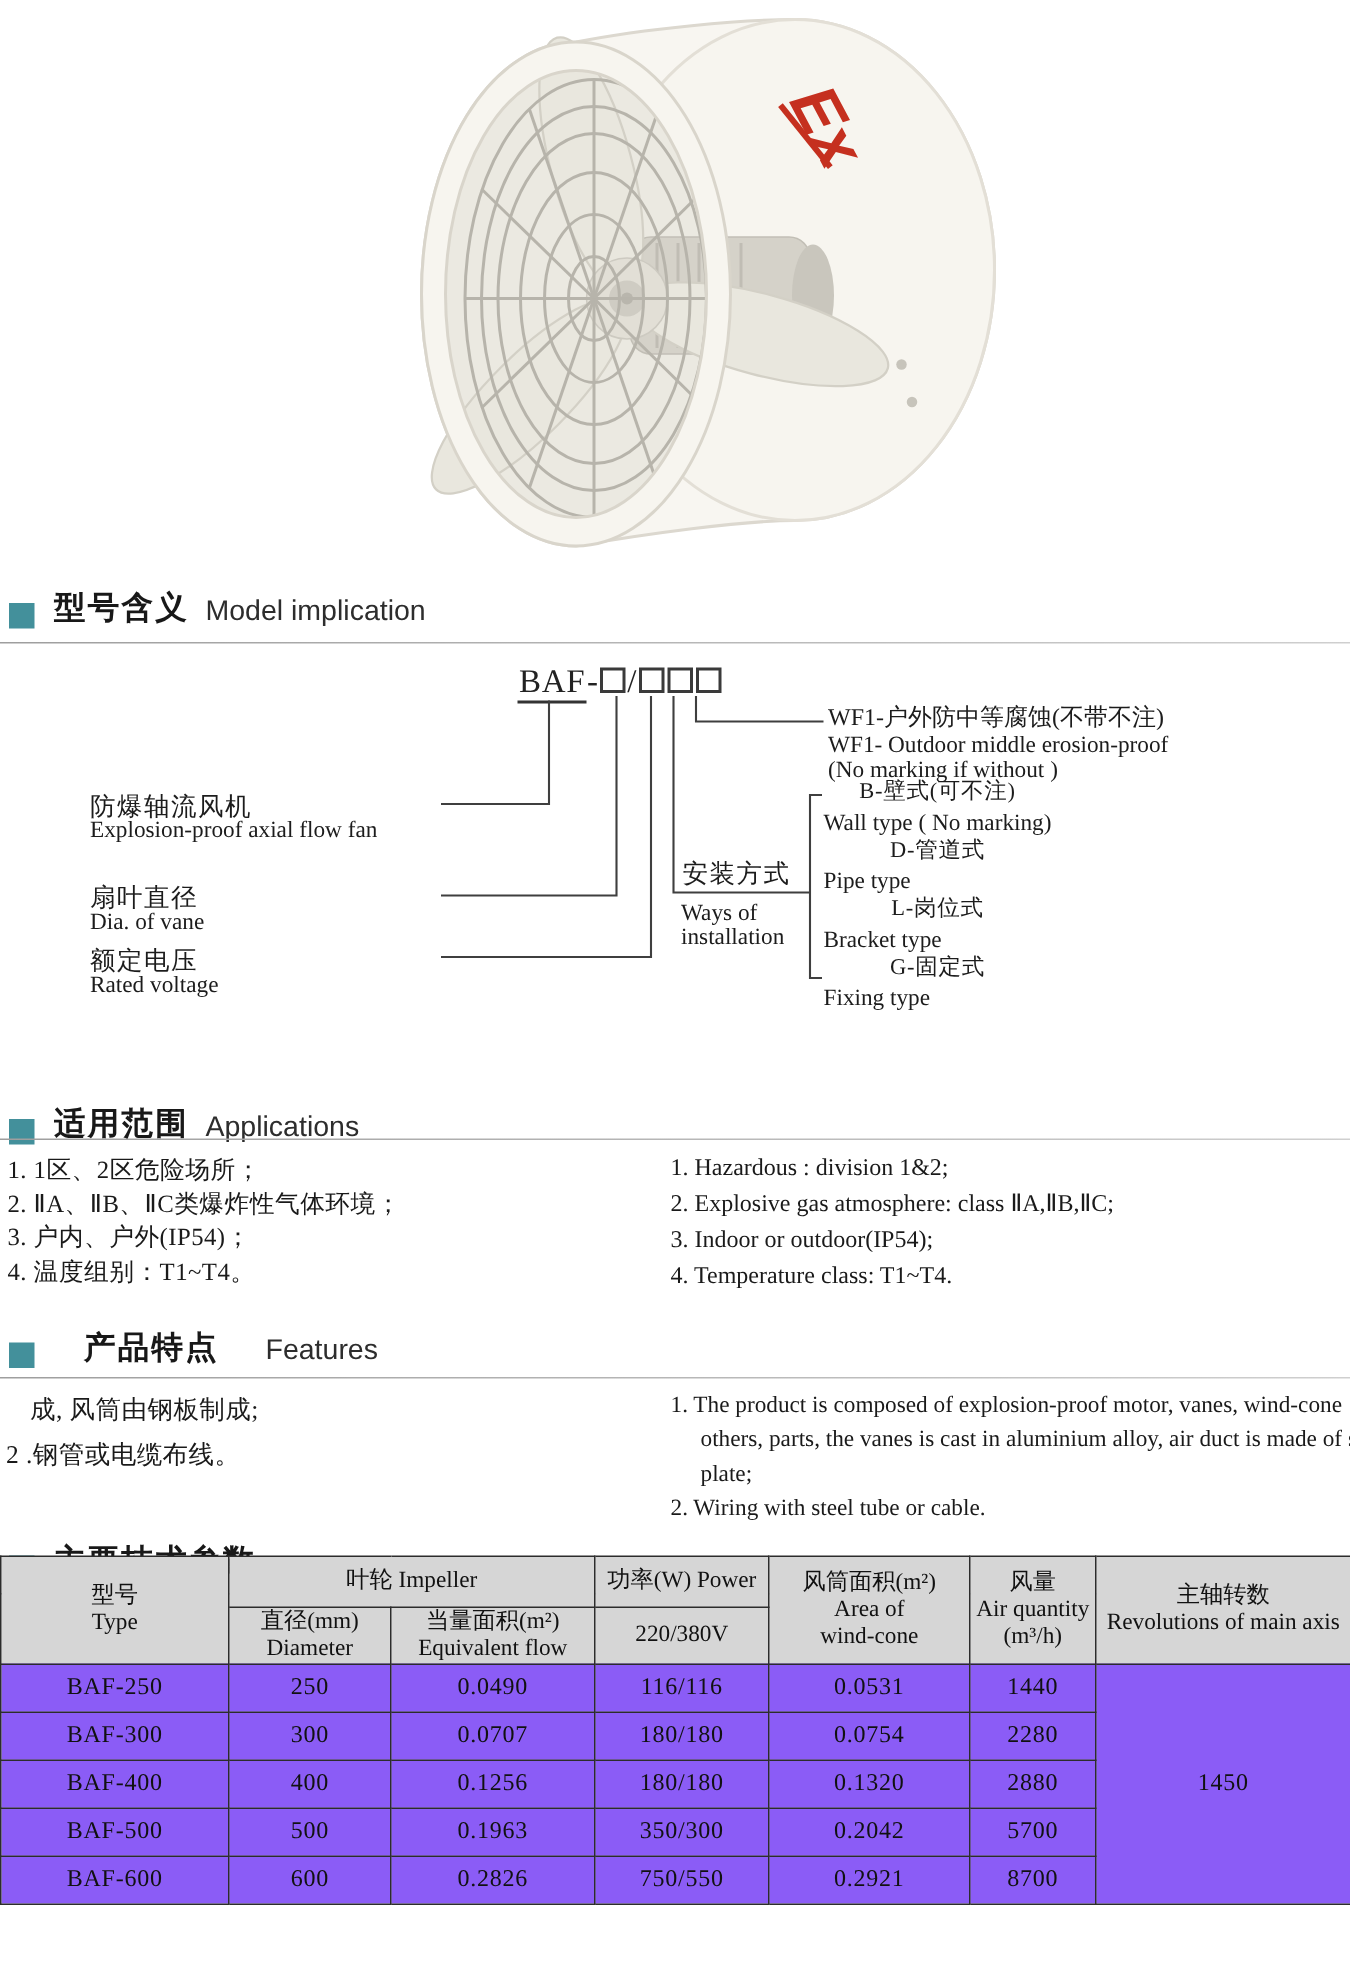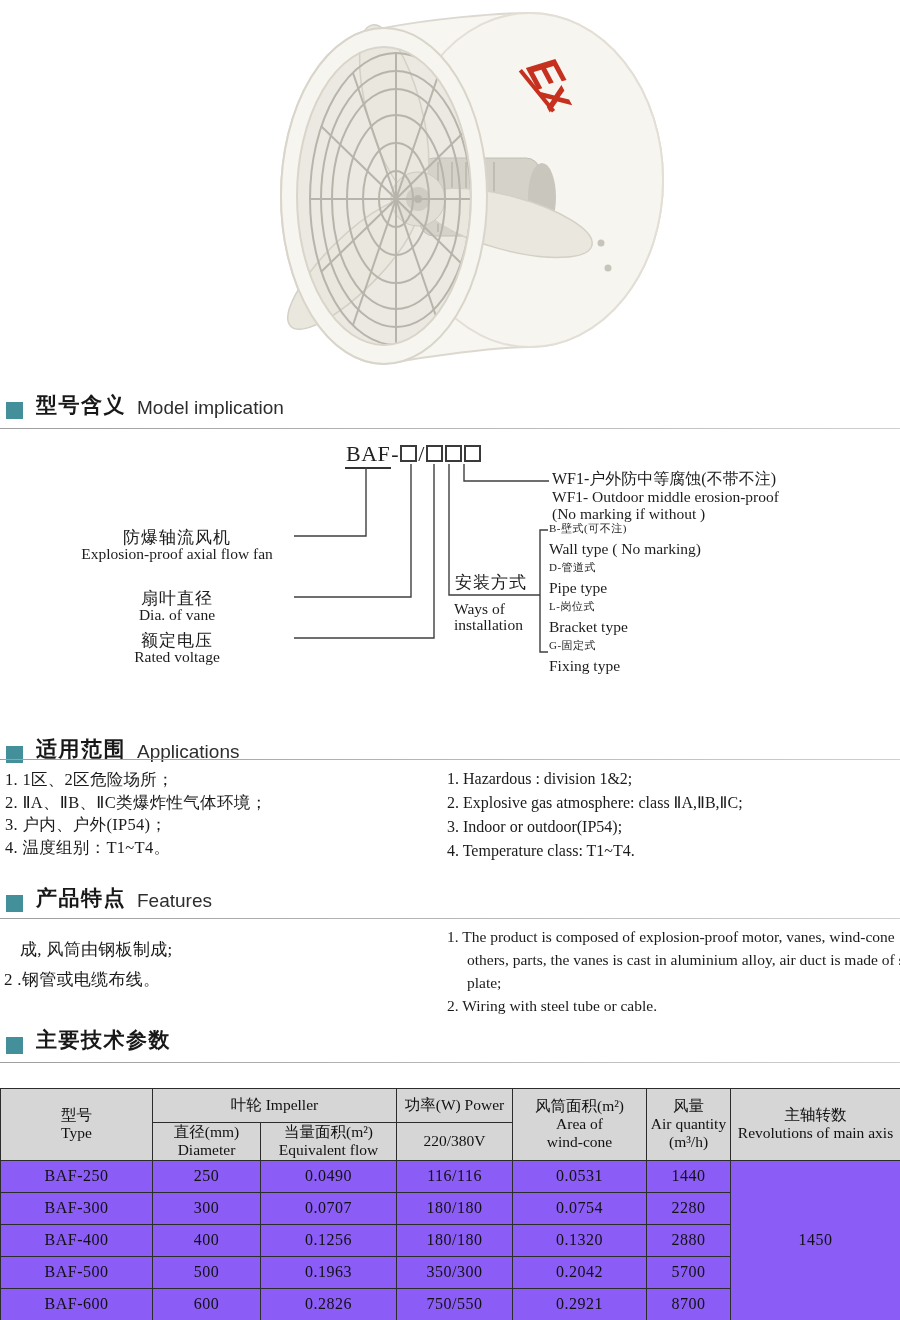--- a/index.html
+++ b/index.html
@@ -20,42 +20,42 @@
   .fan{position:absolute;left:0;top:0;width:900px;height:392px;}
 
   
   .code{position:absolute;left:345px;top:441px;font-size:22px;letter-spacing:.5px;
         white-space:nowrap;color:#222;}
   .code .baf{border-bottom:2px solid #333;padding:0 1px 1px 1px;text-align:right;}
   .code .box{display:inline-block;width:13px;height:13px;border:2px solid #3a3a3a;
              margin:0 1px;vertical-align:-1px;}
   .dlines{position:absolute;left:0;top:0;width:900px;height:700px;pointer-events:none;}
   .dlab{position:absolute;white-space:nowrap;color:#1c1c1c;}
-  .r-align{text-align:center;width:234px;left:60px;}
+  .r-align{text-align:left;width:234px;left:60px;}
   .zh17{font-size:17px;letter-spacing:1px;}
   .en15{font-size:15.5px;}
   .types div{line-height:19.5px;}
-  .types .tzh{font-size:11px;letter-spacing:.5px;}
+  .types .tzh{font-size:15px;letter-spacing:.5px;text-align:center;}
   .types .ten{font-size:15.5px;}
 
   
   .list{position:absolute;white-space:nowrap;}
   .apps-zh{left:5px;top:769px;font-size:16.5px;letter-spacing:.3px;}
   .apps-zh div{height:22.5px;line-height:22.5px;}
   .apps-en{left:447px;top:767px;font-size:16px;}
   .apps-en div{height:24px;line-height:24px;}
   .feat-zh{left:4px;top:925px;font-size:17px;letter-spacing:.3px;}
   .feat-zh div{height:30px;line-height:30px;}
   .feat-en{left:447px;top:925px;font-size:15.5px;}
   .feat-en div{height:23px;line-height:23px;}
-  .cont1{padding-left:16px;margin-top:10px;}
+  .cont1{padding-left:16px;}
   .cont2{padding-left:20px;}
 
   
-  .tbl{position:absolute;left:0;top:1088px;width:900px;border-collapse:collapse;
+  .tbl{position:absolute;left:0;top:1037px;width:900px;border-collapse:collapse;
        table-layout:fixed;}
   .tbl th,.tbl td{border:1px solid #2c2c2c;text-align:center;vertical-align:middle;
        font-weight:normal;font-family:"Liberation Serif",serif;color:#111;padding:0;}
   .tbl thead th{background:#d6d6d6;font-size:15.5px;line-height:1.18;}
   .tbl thead tr{height:34px;}
   .tbl tbody tr{height:32px;}
   .tbl tbody td{font-size:16px;letter-spacing:.5px;background:#8b5cf6;}
   .tbl .sub{display:block;}
 </style>
 </head>
@@ -194,21 +194,21 @@
     <div>3. 户内、户外(IP54)；</div>
     <div>4. 温度组别：T1~T4。</div>
   </div>
   <div class="list apps-en">
     <div>1. Hazardous : division 1&amp;2;</div>
     <div>2. Explosive gas  atmosphere:  class ⅡA,ⅡB,ⅡC;</div>
     <div>3. Indoor or  outdoor(IP54);</div>
     <div>4. Temperature class: T1~T4.</div>
   </div>
 
-  <div class="sec" style="top:886px;">
+  <div class="sec" style="top:886px;gap:20px;">
     <span class="bullet"></span>
     <span class="zh">产品特点</span>
     <span class="en">Features</span>
   </div>
   <div class="rule" style="top:918px;"></div>
 
   <div class="list feat-zh">
     <div class="cont1">成, 风筒由钢板制成;</div>
     <div>2 .钢管或电缆布线。</div>
   </div>

